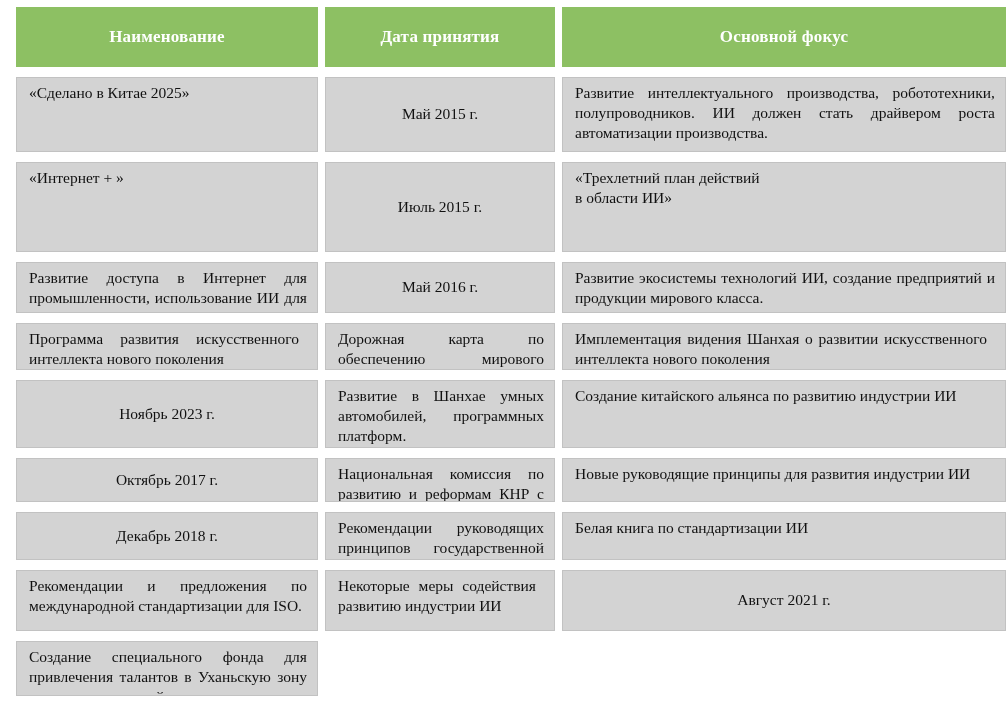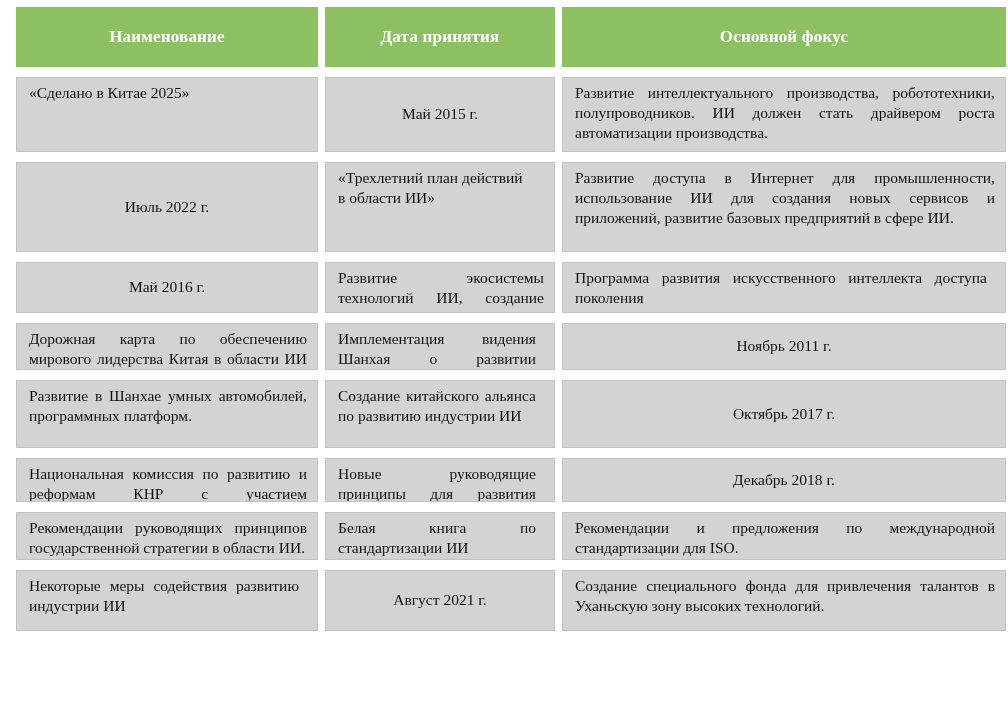--- a/index.html
+++ b/index.html
@@ -74,33 +74,34 @@
 <div class="policy-table">
 
   <div class="th">Наименование</div>
   <div class="th">Дата принятия</div>
   <div class="th">Основной фокус</div>
 
   <div class="cell name">«Сделано в Китае 2025»</div>
   <div class="cell date">Май 2015 г.</div>
   <div class="cell focus">Развитие интеллектуального производства, робототехники, полупроводников. ИИ должен стать драйвером роста автоматизации производства.</div>
 
-  <div class="cell date">Июль 2022 г.</div>
+  <div class="cell name">«Интернет + »</div>
+  <div class="cell date">Июль 2015 г.</div>
   <div class="cell name">«Трехлетний план действий
 в области ИИ»</div>
 
   <div class="cell focus">Развитие доступа в Интернет для промышленности, использование ИИ для создания новых сервисов и приложений, развитие базовых предприятий в сфере ИИ.</div>
   <div class="cell date">Май 2016 г.</div>
   <div class="cell focus">Развитие экосистемы технологий ИИ, создание предприятий и продукции мирового класса.</div>
 
-  <div class="cell name">Программа развития искусственного интеллекта доступа поколения</div>
+  <div class="cell name">Программа развития искусственного интеллекта нового поколения</div>
   <div class="cell focus">Дорожная карта по обеспечению мирового лидерства Китая в области ИИ до 2030 года.</div>
 
   <div class="cell name">Имплементация видения Шанхая о развитии искусственного интеллекта нового поколения</div>
-  <div class="cell date">Ноябрь 2011 г.</div>
+  <div class="cell date">Ноябрь 2023 г.</div>
   <div class="cell focus">Развитие в Шанхае умных автомобилей, программных платформ.</div>
 
   <div class="cell name">Создание китайского альянса по развитию индустрии ИИ</div>
   <div class="cell date">Октябрь 2017 г.</div>
   <div class="cell focus">Национальная комиссия по развитию и реформам КНР с участием представителей компаний.</div>
 
   <div class="cell name">Новые руководящие принципы для развития индустрии ИИ</div>
   <div class="cell date">Декабрь 2018 г.</div>
   <div class="cell focus">Рекомендации руководящих принципов государственной стратегии в области ИИ.</div>
 

